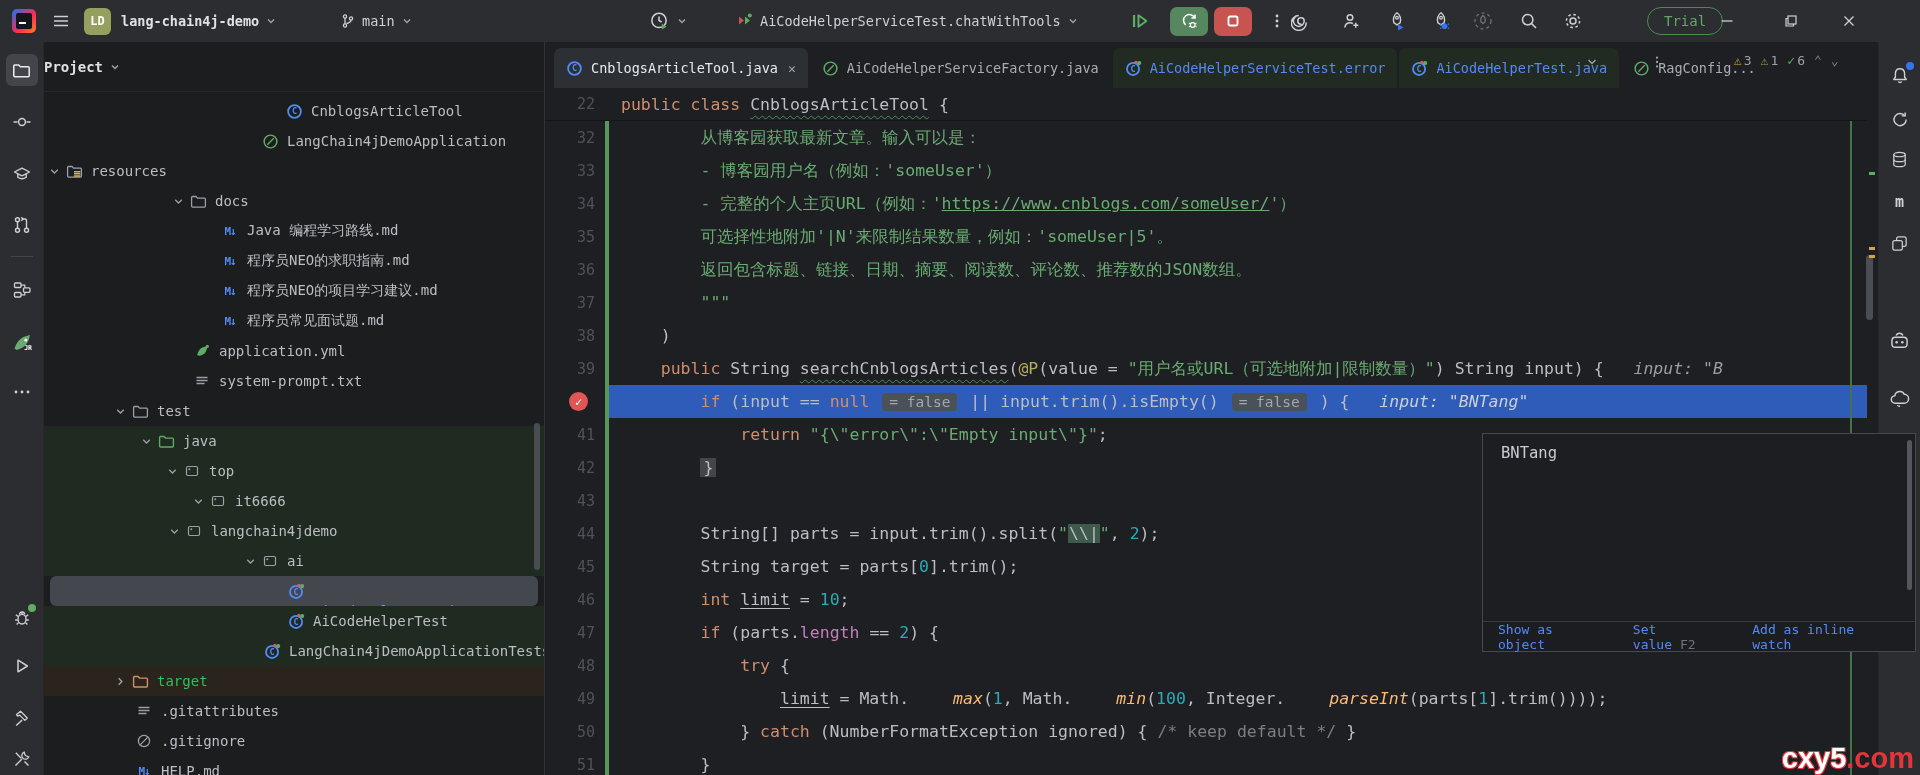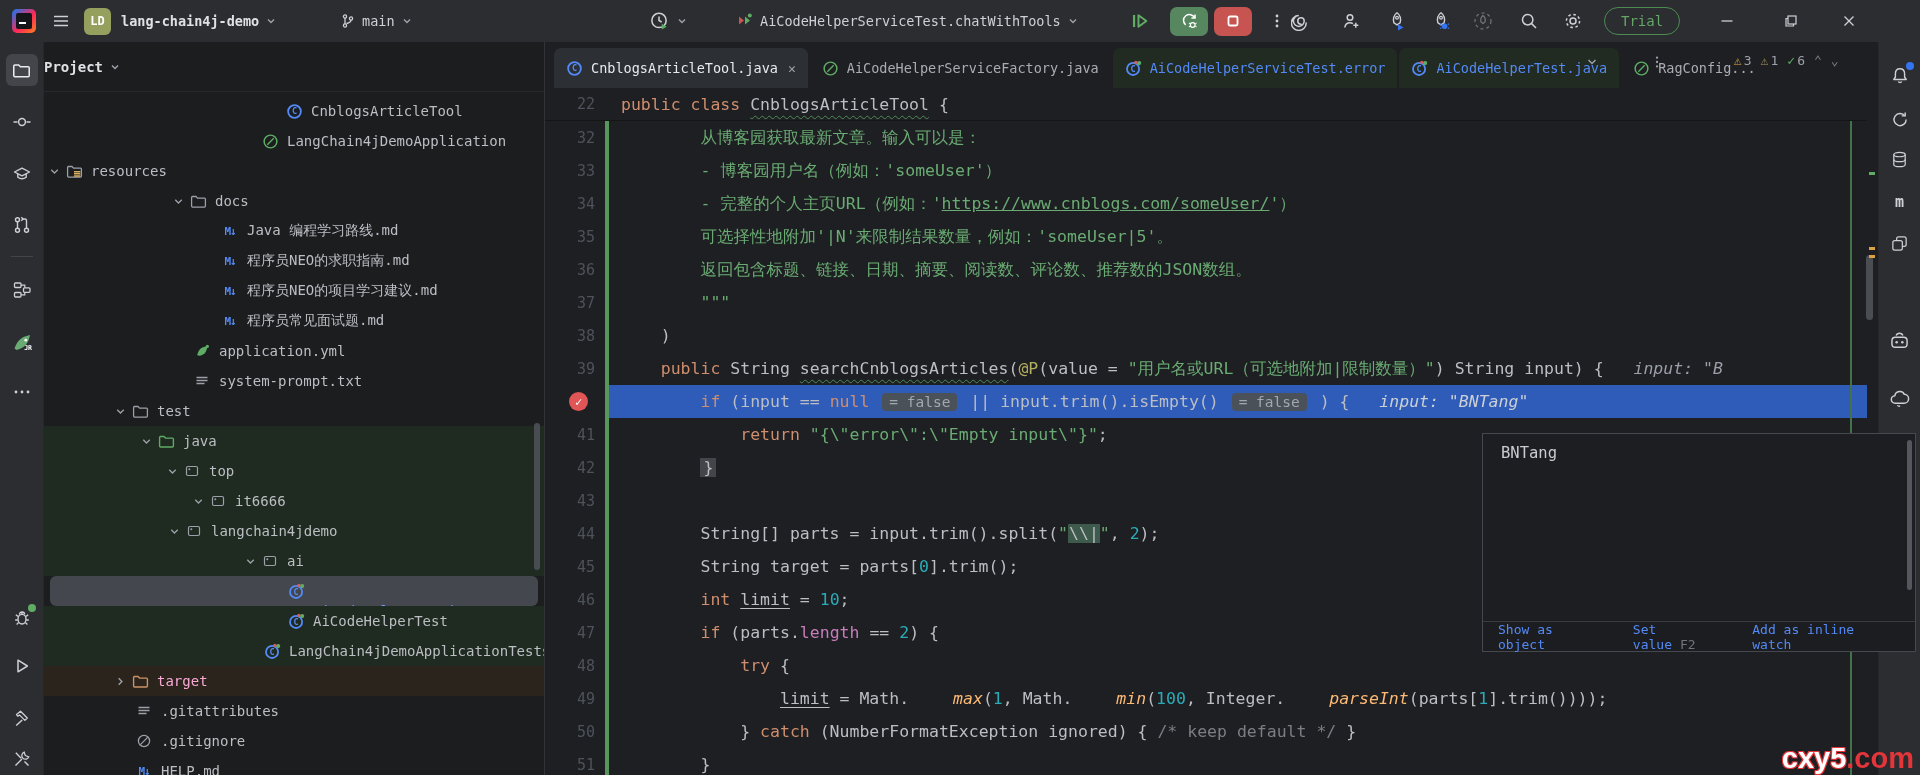--- a/index.html
+++ b/index.html
@@ -265,21 +265,21 @@
       </div>
     </div>
     <div class="hitem" style="left:1558px">
       <div class="hic">
         <svg width="20" height="20" viewBox="0 0 20 20">
             <circle cx="10" cy="10" r="3" fill="none" stroke="currentColor" stroke-width="1.5"></circle>
             <circle cx="10" cy="10" r="6.6" fill="none" stroke="currentColor" stroke-width="1.5" stroke-dasharray="2.6 2.6"></circle>
           </svg>
       </div>
     </div>
-    <div class="hitem" style="left:1604px">
+    <div class="hitem" style="left:1647px">
       <div class="trial">Trial</div>
     </div>
     <div class="hitem" style="left:1712px">
       <div class="hic">
           <svg width="16" height="16" viewBox="0 0 16 16">
             <path d="M2.5 8h11" stroke="currentColor" stroke-width="1.3"></path>
           </svg>
         </div>
     </div>
     <div class="hitem" style="left:1776px">
@@ -635,21 +635,21 @@
           <span class="chev">
             <svg width="13" height="13" viewBox="0 0 14 14">
               <path d="M5 3.5L8.5 7 5 10.5" fill="none" stroke="currentColor" stroke-width="1.5"></path>
             </svg>
           </span>
           <span class="ti" style="color: rgb(206, 145, 102);">
             <svg width="17" height="17" viewBox="0 0 16 16">
               <path d="M1.5 4.2c0-.5.4-.9.9-.9h3.2l1.5 1.5h6.5c.5 0 .9.4.9.9v6.6c0 .5-.4.9-.9.9H2.4c-.5 0-.9-.4-.9-.9z" fill="none" stroke="#ce9166" stroke-width="1.3"></path>
             </svg>
           </span>
-          <span style="color: #f9a8d4;">target</span>
+          <span style="color: #22c55e;">target</span>
         </div>
         <div class="trow" style="padding-left: 90px;">
           <span class="ti">
             <svg width="16" height="16" viewBox="0 0 16 16">
               <path d="M2.5 4.5h11M2.5 7.5h11M2.5 10.5h8" stroke="currentColor" stroke-width="1.3"></path>
             </svg>
           </span>
           <span>.gitattributes</span>
         </div>
         <div class="trow" style="padding-left: 90px;">

